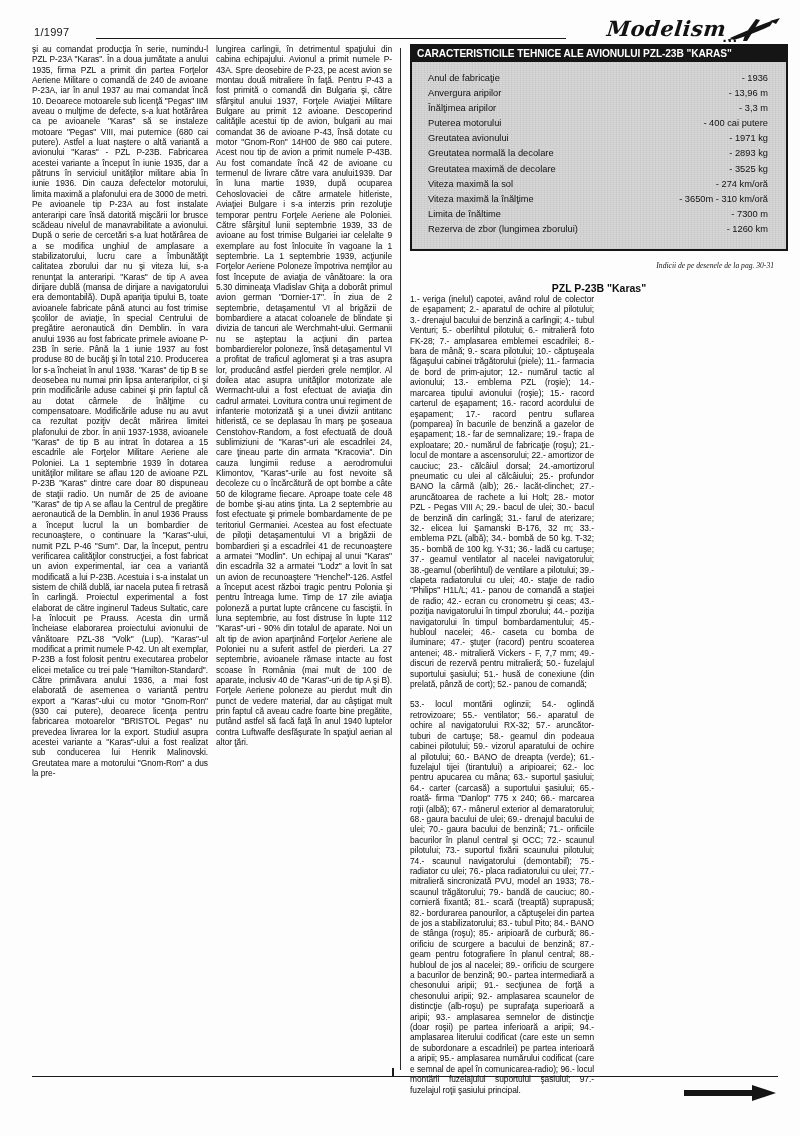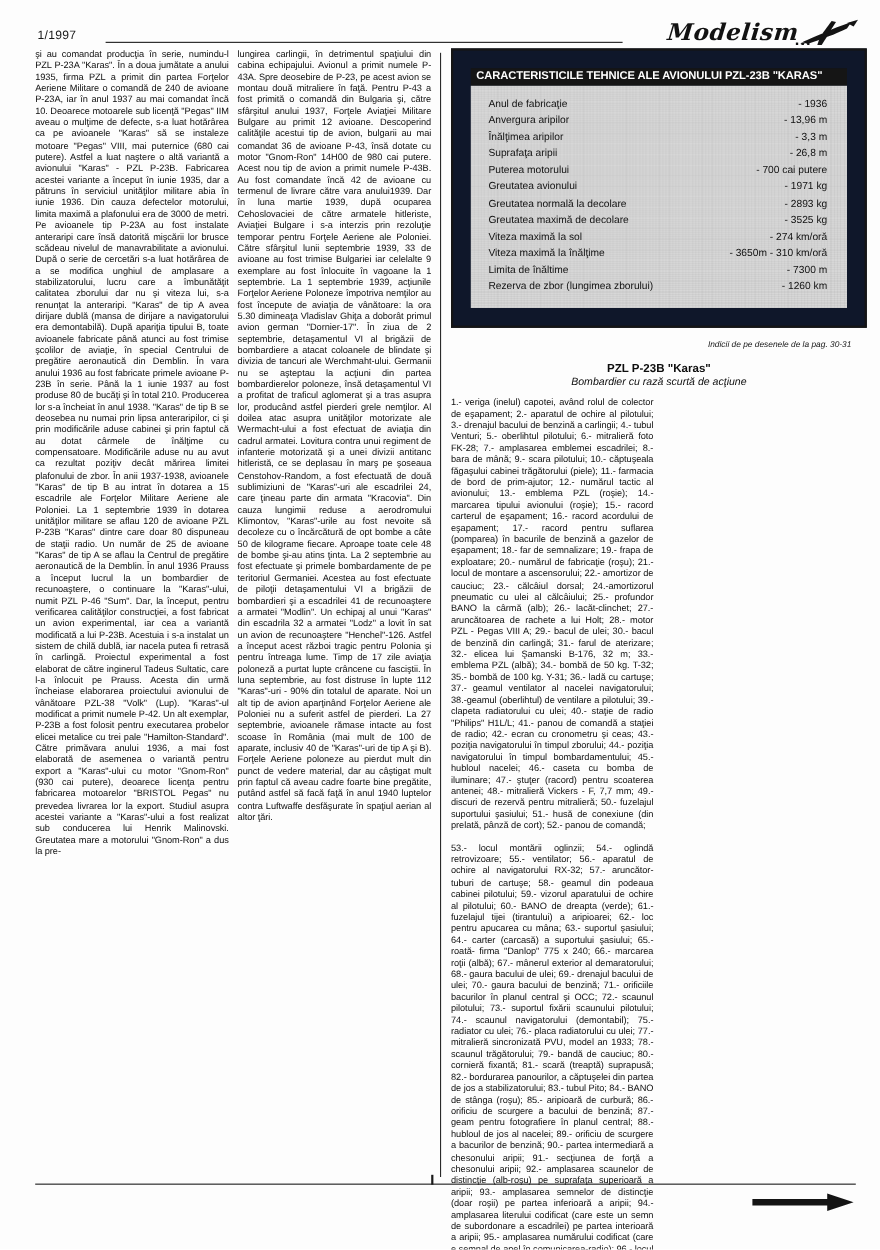--- a/index.html
+++ b/index.html
@@ -105,22 +105,22 @@
   .right-panel {
     position: absolute;
     left: 410px;
     top: 44px;
     width: 378px;
   }
 
   
   .spec-box {
     border: 2.2px solid #151515;
-    background: #0f172a;
-    padding: 16px;
+    background: #bef264;
+    padding: 0;
     position: relative;
   }
   .spec-head {
     background: #151515;
     color: #ffffff;
     font-weight: bold;
     font-size: 10.2px;
     letter-spacing: -0.1px;
     padding: 2px 5px 3px 5px;
     white-space: nowrap;
@@ -142,21 +142,21 @@
     white-space: nowrap;
   }
   .spec-row .k { padding-left: 2px; }
   .spec-row .v { padding-right: 4px; }
 
   
   .indices-note {
     text-align: right;
     font-size: 7.6px;
     font-style: italic;
-    font-family: Liberation Sans, sans-serif;
+    font-family: Liberation Serif, serif;
     color: #141414;
     margin: 10px 14px 0 0;
   }
   .legend-title {
     text-align: center;
     font-weight: bold;
     font-size: 10.5px;
     margin-top: 12px;
     color: #0d0d0d;
   }
@@ -259,26 +259,22 @@
           </div>
           <div class="spec-row">
             <span class="k">Anvergura aripilor</span>
             <span class="v">- 13,96 m</span>
           </div>
           <div class="spec-row">
             <span class="k">Înălţimea aripilor</span>
             <span class="v">- 3,3 m</span>
           </div>
           <div class="spec-row">
-            <span class="k">Suprafaţa aripii</span>
-            <span class="v">- 26,8 m</span>
-          </div>
-          <div class="spec-row">
             <span class="k">Puterea motorului</span>
-            <span class="v">- 700 cai putere</span>
+            <span class="v">- 400 cai putere</span>
           </div>
           <div class="spec-row">
             <span class="k">Greutatea avionului</span>
             <span class="v">- 1971 kg</span>
           </div>
           <div class="spec-row">
             <span class="k">Greutatea normală la decolare</span>
             <span class="v">- 2893 kg</span>
           </div>
           <div class="spec-row">
@@ -299,21 +295,20 @@
           </div>
           <div class="spec-row">
             <span class="k">Rezerva de zbor (lungimea zborului)</span>
             <span class="v">- 1260 km</span>
           </div>
         </div>
     </div>
 
     <div class="indices-note">Indicii de pe desenele de la pag. 30-31</div>
     <div class="legend-title">PZL P-23B "Karas"</div>
-    <div class="legend-sub">Bombardier cu rază scurtă de acţiune</div>
 
     <div class="legend-cols">
       <div class="legend-col">
         <p>1.- veriga (inelul) capotei, având rolul de colector de eşapament; 2.- aparatul de ochire al pilotului; 3.- drenajul bacului de benzină a carlingii; 4.- tubul Venturi; 5.- oberlihtul pilotului; 6.- mitralieră foto FK-28; 7.- amplasarea emblemei escadrilei; 8.- bara de mână; 9.- scara pilotului; 10.- căptuşeala făgaşului cabinei trăgătorului (piele); 11.- farmacia de bord de prim-ajutor; 12.- numărul tactic al avionului; 13.- emblema PZL (roşie); 14.- marcarea tipului avionului (roşie); 15.- racord carterul de eşapament; 16.- racord acordului de eşapament; 17.- racord pentru suflarea (pomparea) în bacurile de benzină a gazelor de eşapament; 18.- far de semnalizare; 19.- frapa de exploatare; 20.- numărul de fabricaţie (roşu); 21.- locul de montare a ascensorului; 22.- amortizor de cauciuc; 23.- călcâiul dorsal; 24.-amortizorul pneumatic cu ulei al călcâiului; 25.- profundor BANO la cârmă (alb); 26.- lacăt-clinchet; 27.- aruncătoarea de rachete a lui Holt; 28.- motor PZL - Pegas VIII A; 29.- bacul de ulei; 30.- bacul de benzină din carlingă; 31.- farul de aterizare; 32.- elicea lui Şamanski B-176, 32 m; 33.- emblema PZL (albă); 34.- bombă de 50 kg. T-32; 35.- bombă de 100 kg. Y-31; 36.- ladă cu cartuşe; 37.- geamul ventilator al nacelei navigatorului; 38.-geamul (oberlihtul) de ventilare a pilotului; 39.- clapeta radiatorului cu ulei; 40.- staţie de radio "Philips" H1L/L; 41.- panou de comandă a staţiei de radio; 42.- ecran cu cronometru şi ceas; 43.- poziţia navigatorului în timpul zborului; 44.- poziţia navigatorului în timpul bombardamentului; 45.- hubloul nacelei; 46.- caseta cu bomba de iluminare; 47.- ştuţer (racord) pentru scoaterea antenei; 48.- mitralieră Vickers - F, 7,7 mm; 49.- discuri de rezervă pentru mitralieră; 50.- fuzelajul suportului şasiului; 51.- husă de conexiune (din prelată, pânză de cort); 52.- panou de comandă;</p>
       </div>
       <div class="legend-col">
         <p>53.- locul montării oglinzii; 54.- oglindă retrovizoare; 55.- ventilator; 56.- aparatul de ochire al navigatorului RX-32; 57.- aruncător-tuburi de cartuşe; 58.- geamul din podeaua cabinei pilotului; 59.- vizorul aparatului de ochire al pilotului; 60.- BANO de dreapta (verde); 61.- fuzelajul tijei (tirantului) a aripioarei; 62.- loc pentru apucarea cu mâna; 63.- suportul şasiului; 64.- carter (carcasă) a suportului şasiului; 65.- roată- firma "Danlop" 775 x 240; 66.- marcarea roţii (albă); 67.- mânerul exterior al demaratorului; 68.- gaura bacului de ulei; 69.- drenajul bacului de ulei; 70.- gaura bacului de benzină; 71.- orificiile bacurilor în planul central şi OCC; 72.- scaunul pilotului; 73.- suportul fixării scaunului pilotului; 74.- scaunul navigatorului (demontabil); 75.- radiator cu ulei; 76.- placa radiatorului cu ulei; 77.-mitralieră sincronizată PVU, model an 1933; 78.- scaunul trăgătorului; 79.- bandă de cauciuc; 80.- cornieră fixantă; 81.- scară (treaptă) suprapusă; 82.- bordurarea panourilor, a căptuşelei din partea de jos a stabilizatorului; 83.- tubul Pito; 84.- BANO de stânga (roşu); 85.- aripioară de curbură; 86.- orificiu de scurgere a bacului de benzină; 87.- geam pentru fotografiere în planul central; 88.- hubloul de jos al nacelei; 89.- orificiu de scurgere a bacurilor de benzină; 90.- partea intermediară a chesonului aripii; 91.- secţiunea de forţă a chesonului aripii; 92.- amplasarea scaunelor de distincţie (alb-roşu) pe suprafaţa superioară a aripii; 93.- amplasarea semnelor de distincţie (doar roşii) pe partea inferioară a aripii; 94.- amplasarea literului codificat (care este un semn de subordonare a escadrilei) pe partea interioară a aripii; 95.- amplasarea numărului codificat (care e semnal de apel în comunicarea-radio); 96.- locul montării fuzelajului suportului şasiului; 97.- fuzelajul roţii şasiului principal.</p>
       </div>
     </div>
   </div>

